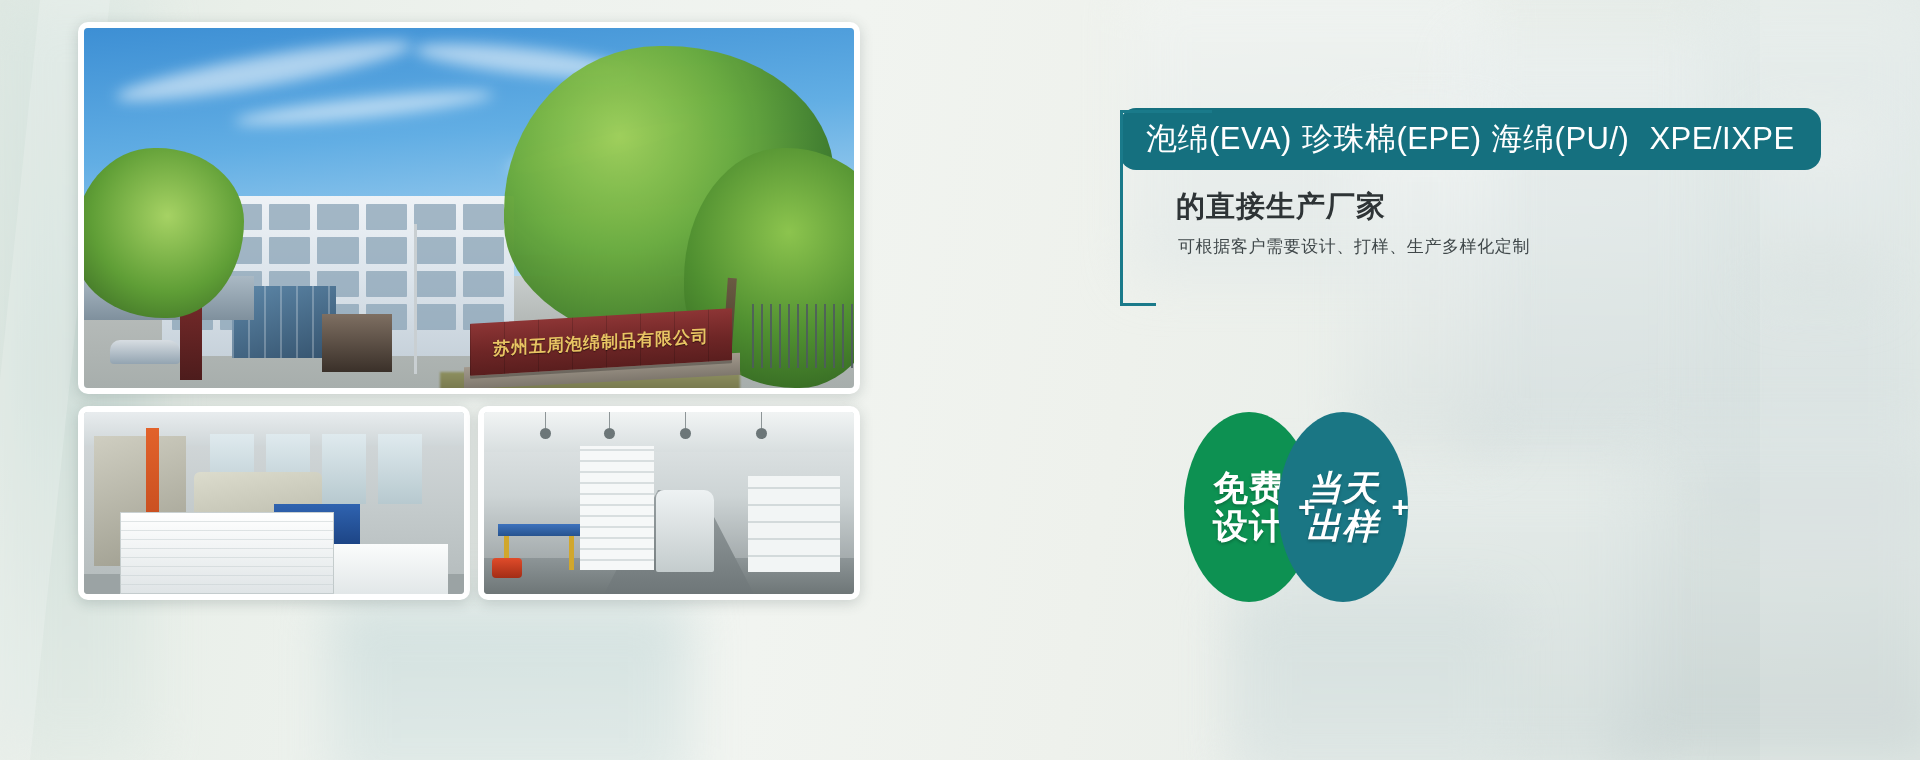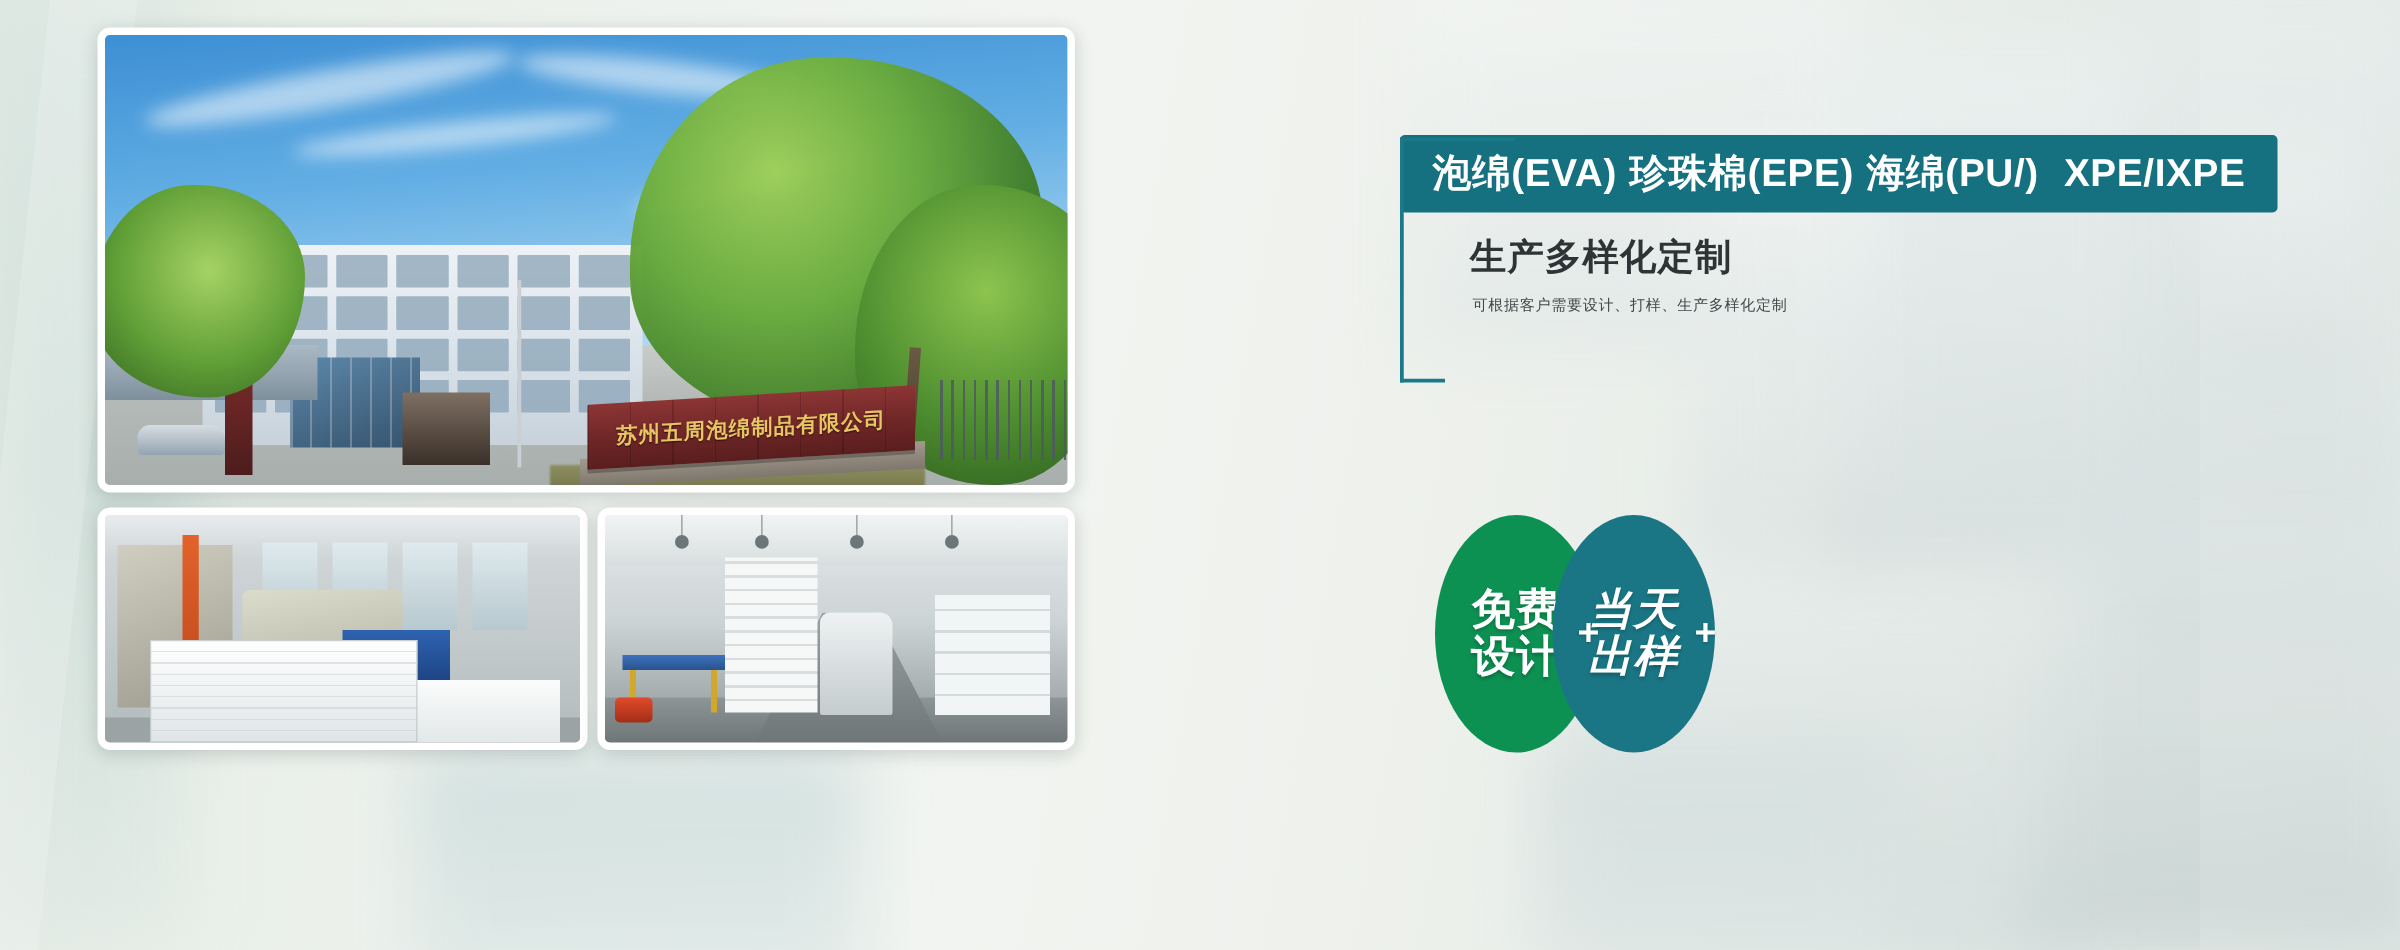--- a/index.html
+++ b/index.html
@@ -327,54 +327,54 @@
     letter-spacing: 1px;
     line-height: 1;
     padding-top: 8px;
   }
 
   .pill {
     margin-top: 20px;
     margin-left: 0;
     display: inline-block;
     background: #15707f;
-    border-radius: 4px;
+    border-radius: 16px;
     padding: 15px 26px 16px 26px;
     color: #ffffff;
     font-size: 31px;
-    font-weight: bold;
+    font-weight: normal;
     letter-spacing: .5px;
     white-space: nowrap;
     line-height: 1;
   }
   .pill .sep { display: inline-block; width: 10px; }
 
   .line-3 {
     margin-top: 22px;
     margin-left: 56px;
     font-size: 29px;
     font-weight: bold;
     color: #2e3436;
     letter-spacing: 1px;
     line-height: 1;
   }
 
   .line-4 {
     margin-top: 17px;
     margin-left: 58px;
-    font-size: 12px;
+    font-size: 17px;
     color: #40484a;
     letter-spacing: .6px;
     line-height: 1;
   }
 
   
   .circles {
     position: absolute;
-    left: 1148px;
+    left: 1184px;
     top: 412px;
     display: flex;
     align-items: center;
   }
   .circle {
     width: 130px;
     height: 190px;
     border-radius: 50%;
     display: flex;
     flex-direction: column;
@@ -532,21 +532,21 @@
   <div class="content">
 
     <div class="bracket"></div>
     <div class="bracket-top-ext"></div>
 
 
     <div class="pill">
       <span>泡绵(EVA)</span><span class="sep"></span><span>珍珠棉(EPE)</span><span class="sep"></span><span>海绵(PU/)</span><span class="sep"></span><span class="sep"></span><span>XPE/IXPE</span>
     </div>
 
-    <div class="line-3">生产多样化定制</div>
+    <div class="line-3">的直接生产厂家</div>
 
     <div class="line-4">可根据客户需要设计、打样、生产多样化定制</div>
   </div>
 
   <div class="circles">
     <div class="circle c-green">
       <span>免费</span>
       <span>设计</span>
     </div>
     <span class="plus">+</span>

